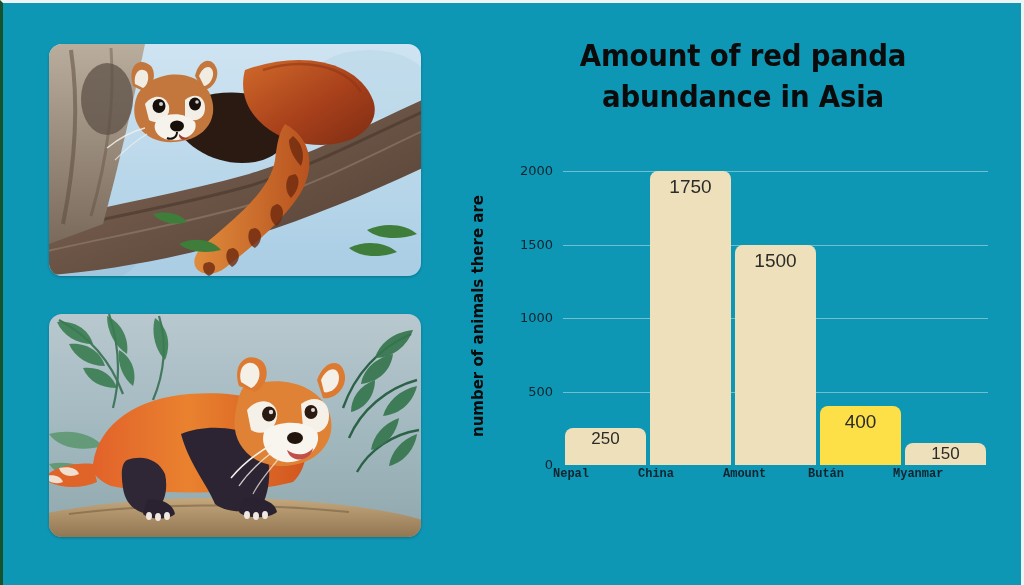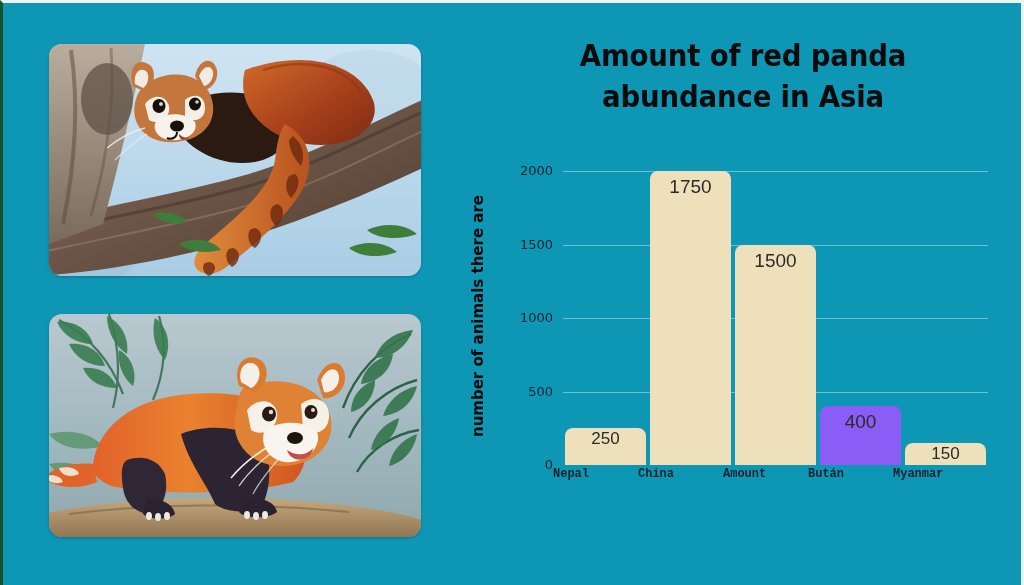--- a/index.html
+++ b/index.html
@@ -397,21 +397,21 @@
             </div>
             <span class="cat-label" style="color: rgb(17, 36, 46);">China</span>
           </div>
           <div class="bar-slot">
             <div class="bar" style="height: 220.5px; background: rgb(238, 224, 187);">
               <span class="bar-value">1500</span>
             </div>
             <span class="cat-label" style="color: rgb(17, 36, 46);">Amount</span>
           </div>
           <div class="bar-slot">
-            <div class="bar" style="height: 58.8px; background: #8b5cf6;">
+            <div class="bar" style="height: 58.8px; background: #fde047;">
               <span class="bar-value">400</span>
             </div>
             <span class="cat-label" style="color: rgb(17, 36, 46);">Bután</span>
           </div>
           <div class="bar-slot">
             <div class="bar tiny" style="height: 22.05px; background: rgb(238, 224, 187);">
               <span class="bar-value">150</span>
             </div>
             <span class="cat-label" style="color: rgb(17, 36, 46);">Myanmar</span>
           </div>

